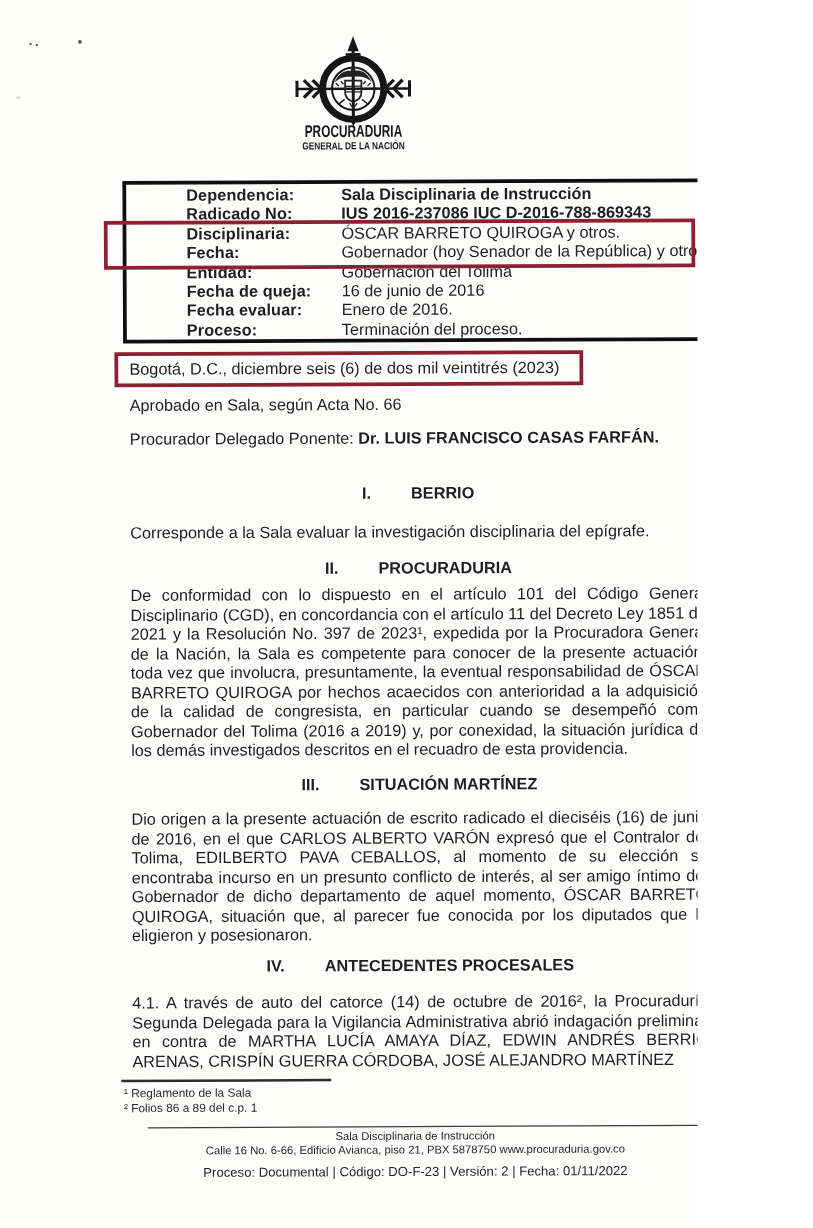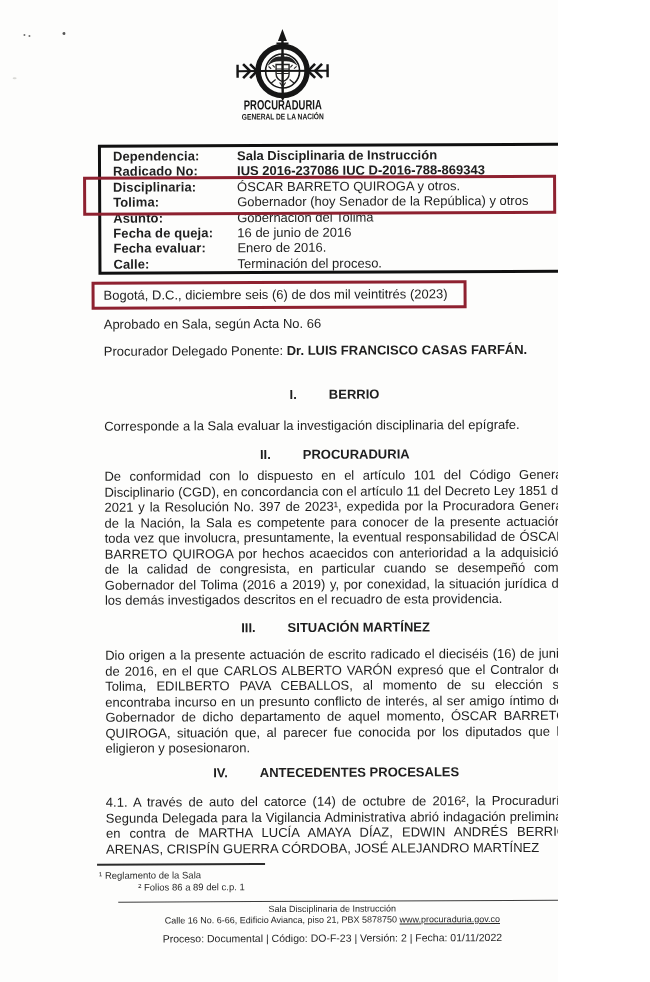--- a/index.html
+++ b/index.html
@@ -20,21 +20,21 @@
   .logo-wrap{position:absolute;left:0;right:0;top:27px;display:flex;justify-content:center;}
   .logo-wrap svg{margin-left:9px;}
 
   
   .case-table{
     position:absolute;left:99px;top:144px;width:471px;
     border:3px solid #101010;box-sizing:border-box;background:transparent;
     padding-top:1px;
   }
   .hrow{display:flex;height:15.4px;line-height:15.4px;font-size:13px;}
-  .hlbl{width:124px;padding-left:12px;font-weight:bold;flex:none;letter-spacing:0.1px;}
+  .hlbl{width:124px;padding-left:12px;font-weight:bold;flex:none;letter-spacing:0.1px;margin-left:36px;}
   .hval{flex:1;white-space:nowrap;}
   .hrow.bv .hval{font-weight:bold;}
 
   
   .redbox{position:absolute;border:3px solid #8e2130;box-sizing:border-box;background:transparent;}
   .redbox1{left:84px;top:176px;width:473px;height:39px;}
   .redbox2{left:92px;top:281px;width:375px;height:28px;}
 
   
   .tline{position:absolute;left:104px;width:461px;font-size:13px;line-height:15.5px;}
@@ -49,28 +49,28 @@
 
   .para{position:absolute;left:104px;width:461px;font-size:13px;line-height:15.55px;text-align:justify;}
   .p1{top:418px;text-align:left;}
   .p2{top:468px;}
   .p3{top:647px;}
   .p4{top:794px;}
 
   
   .fnrule{position:absolute;left:95px;top:863px;width:168px;border-top:2px solid #2c2c2c;}
   .fn{position:absolute;left:97px;font-size:9.5px;color:#2a2a2a;}
-  .fn1{top:869px;}.fn2{top:881px;margin-left:39px;}
+  .fn1{top:869px;}.fn2{top:881px;}
 
   
   .ftrule{position:absolute;left:116px;top:901px;width:468px;border-top:1.5px solid #3c3c3c;}
   .ftline{position:absolute;left:96px;width:468px;text-align:center;color:#252525;}
   .ft-office{top:904px;font-size:9px;}
   .ft-address{top:915px;font-size:9px;}
-  .ft-address .url{text-decoration:underline;}
+  .ft-address .url{}
   .ft-process{top:932px;font-size:10.5px;}
   .pagenum{position:absolute;left:557px;top:945px;font-size:10px;color:#333;}
 </style>
 </head>
 <body>
 
 <div class="page">
   <div class="content">
 
     <div class="speck sp1"></div>
@@ -125,37 +125,37 @@
       </div>
       <div class="hrow bv">
         <span class="hlbl">Radicado No:</span>
         <span class="hval">IUS 2016-237086 IUC D-2016-788-869343</span>
       </div>
       <div class="hrow">
         <span class="hlbl">Disciplinaria:</span>
         <span class="hval">ÓSCAR BARRETO QUIROGA y otros.</span>
       </div>
       <div class="hrow">
-        <span class="hlbl">Tolima:</span>
+        <span class="hlbl">Fecha:</span>
         <span class="hval">Gobernador (hoy Senador de la República) y otros</span>
       </div>
       <div class="hrow">
-        <span class="hlbl">Asunto:</span>
+        <span class="hlbl">Entidad:</span>
         <span class="hval">Gobernación del Tolima</span>
       </div>
       <div class="hrow">
         <span class="hlbl">Fecha de queja:</span>
         <span class="hval">16 de junio de 2016</span>
       </div>
       <div class="hrow">
         <span class="hlbl">Fecha evaluar:</span>
         <span class="hval">Enero de 2016.</span>
       </div>
       <div class="hrow">
-        <span class="hlbl">Calle:</span>
+        <span class="hlbl">Proceso:</span>
         <span class="hval">Terminación del proceso.</span>
       </div>
     </div>
 
     <div class="redbox redbox1"></div>
     <div class="redbox redbox2"></div>
 
     <div class="tline date-line">Bogotá, D.C., diciembre seis (6) de dos mil veintitrés (2023)</div>
     <div class="tline aprobado">Aprobado en Sala, según Acta No. 66</div>
     <div class="tline ponente"><span>Procurador Delegado Ponente: </span><span class="bold">Dr. LUIS FRANCISCO CASAS FARFÁN.</span></div>

